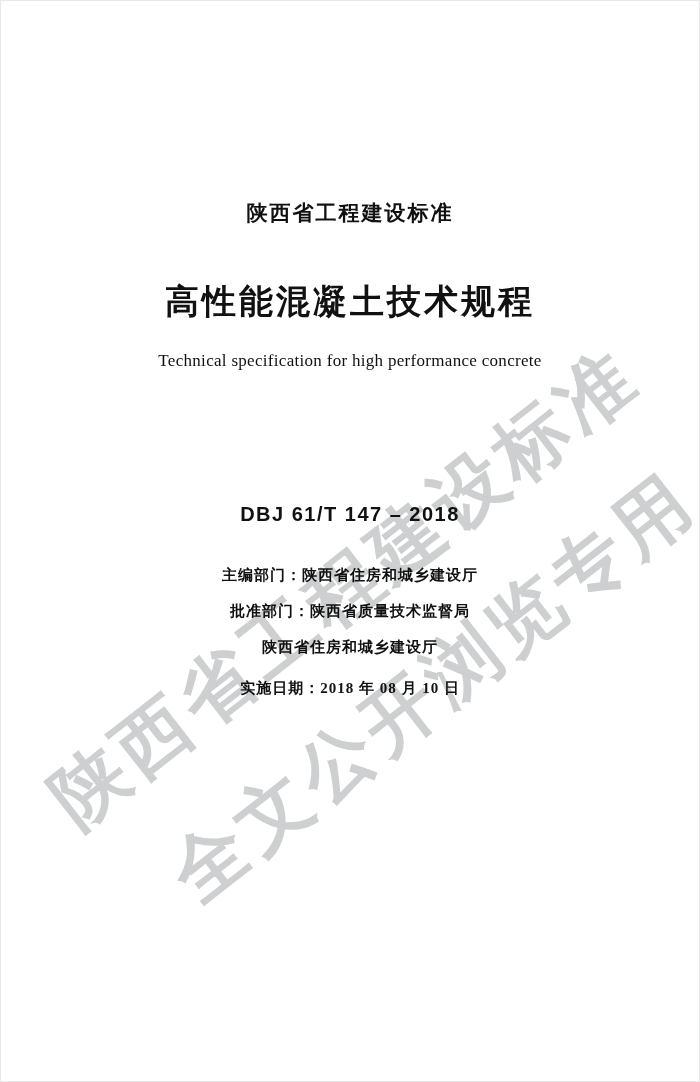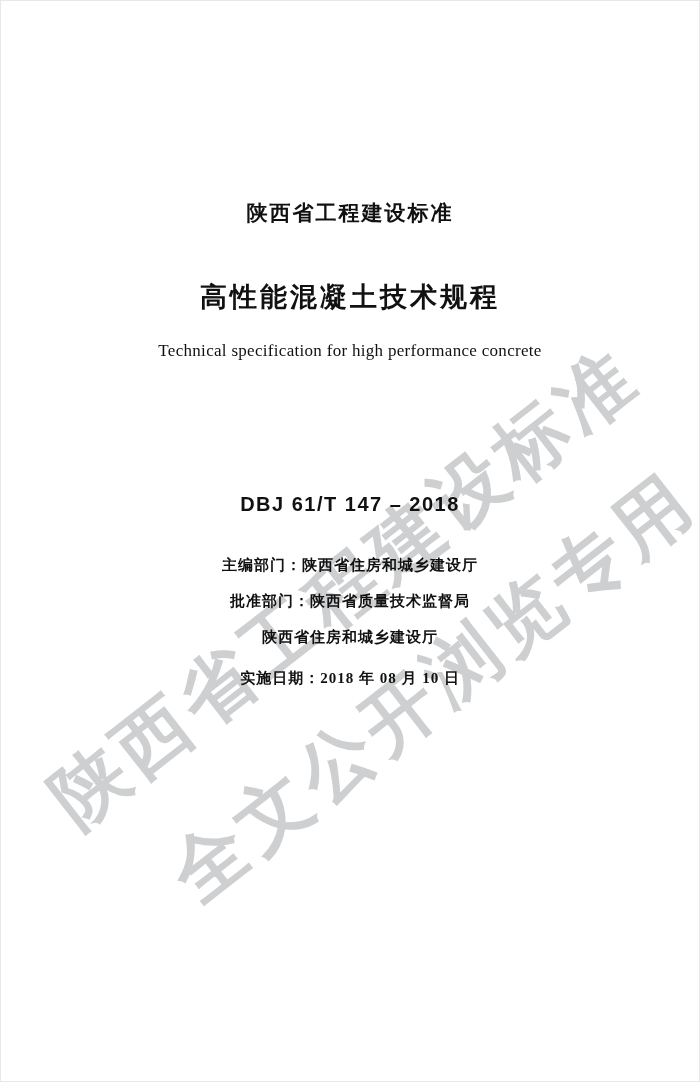--- a/index.html
+++ b/index.html
@@ -64,21 +64,21 @@
   }
   .std-series {
     font-size: 21px;
     font-weight: 700;
     letter-spacing: 2px;
     color: #111;
     margin: 0 0 52px 0;
     font-family: "Liberation Serif", "DejaVu Serif", serif;
   }
   .title-cn {
-    font-size: 27px;
+    font-size: 34px;
     font-weight: 700;
     letter-spacing: 3px;
     color: #111;
     margin: 0 0 26px 0;
   }
   .title-en {
     font-size: 17px;
     font-weight: 400;
     color: #111;
     letter-spacing: 0.3px;

